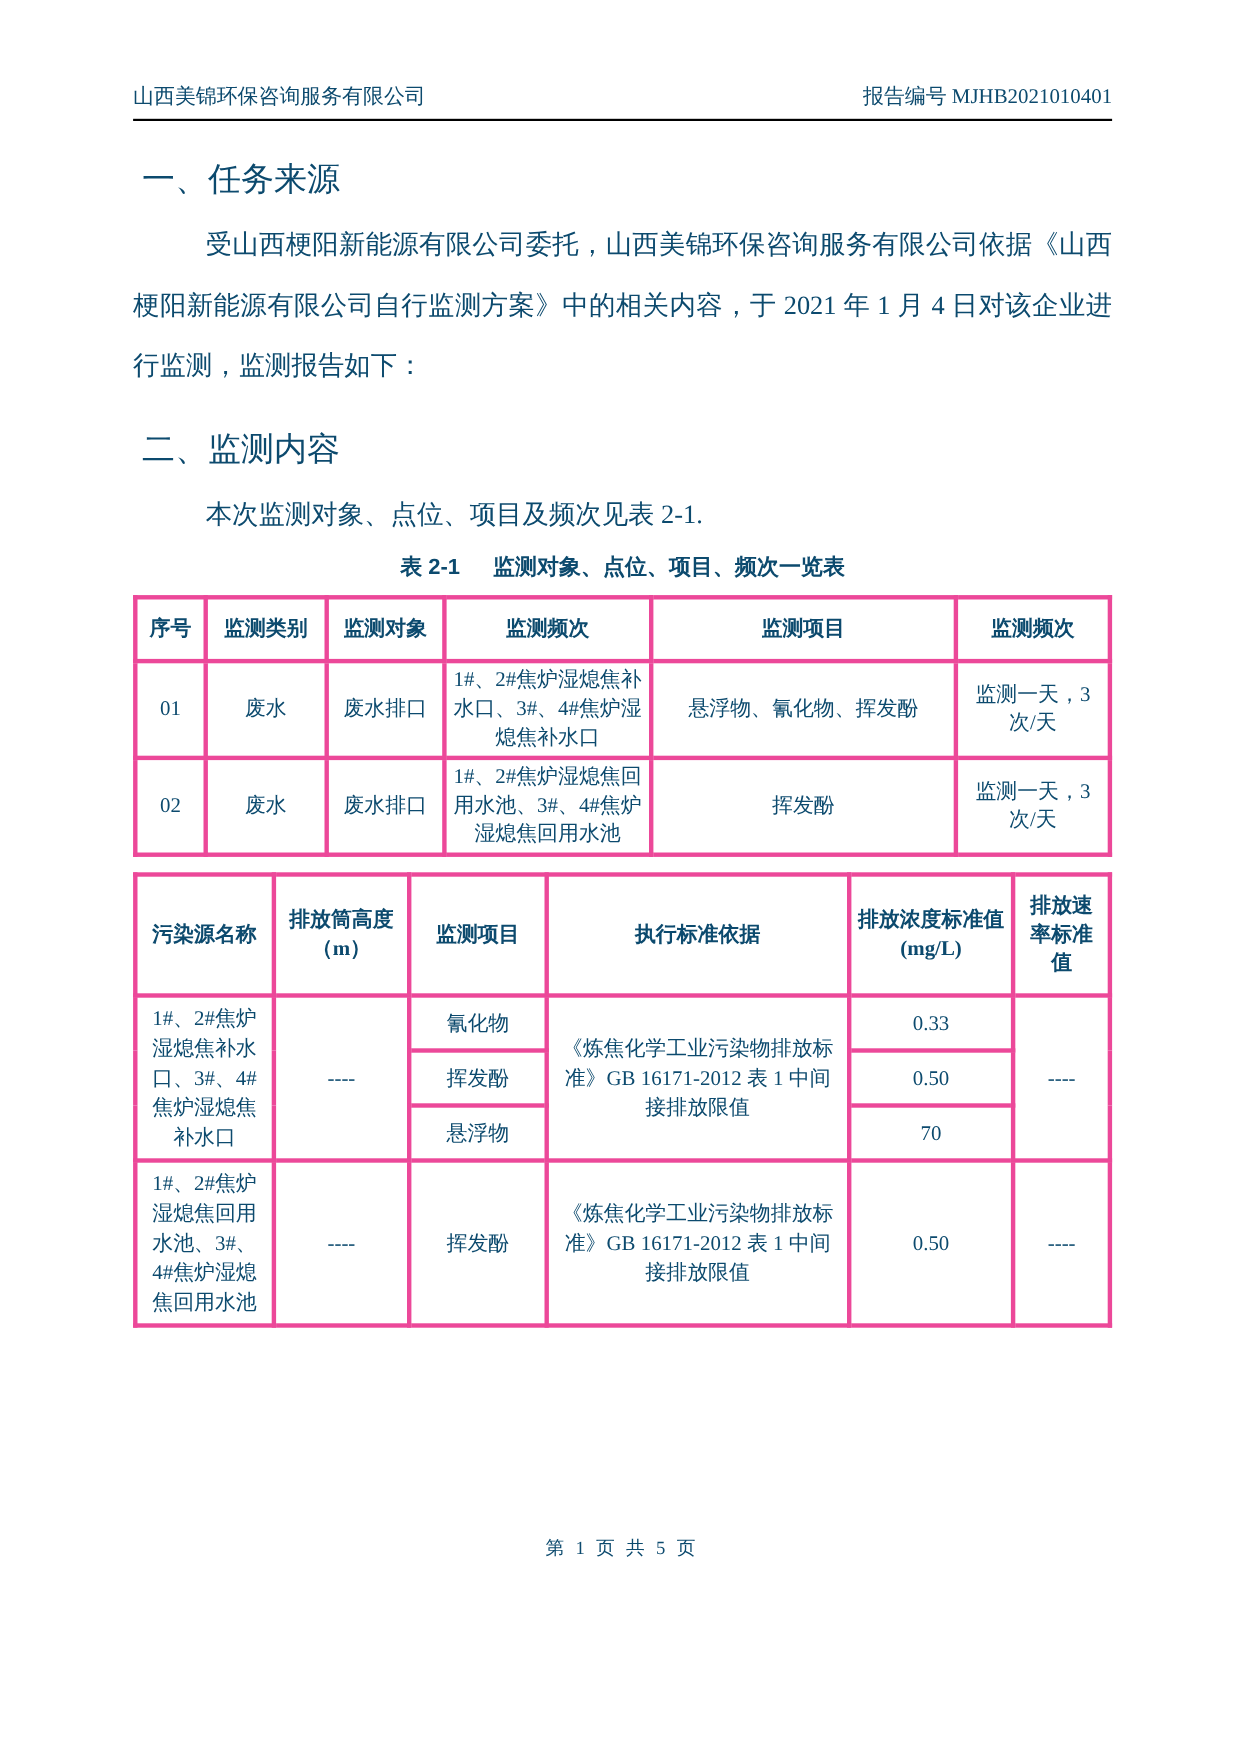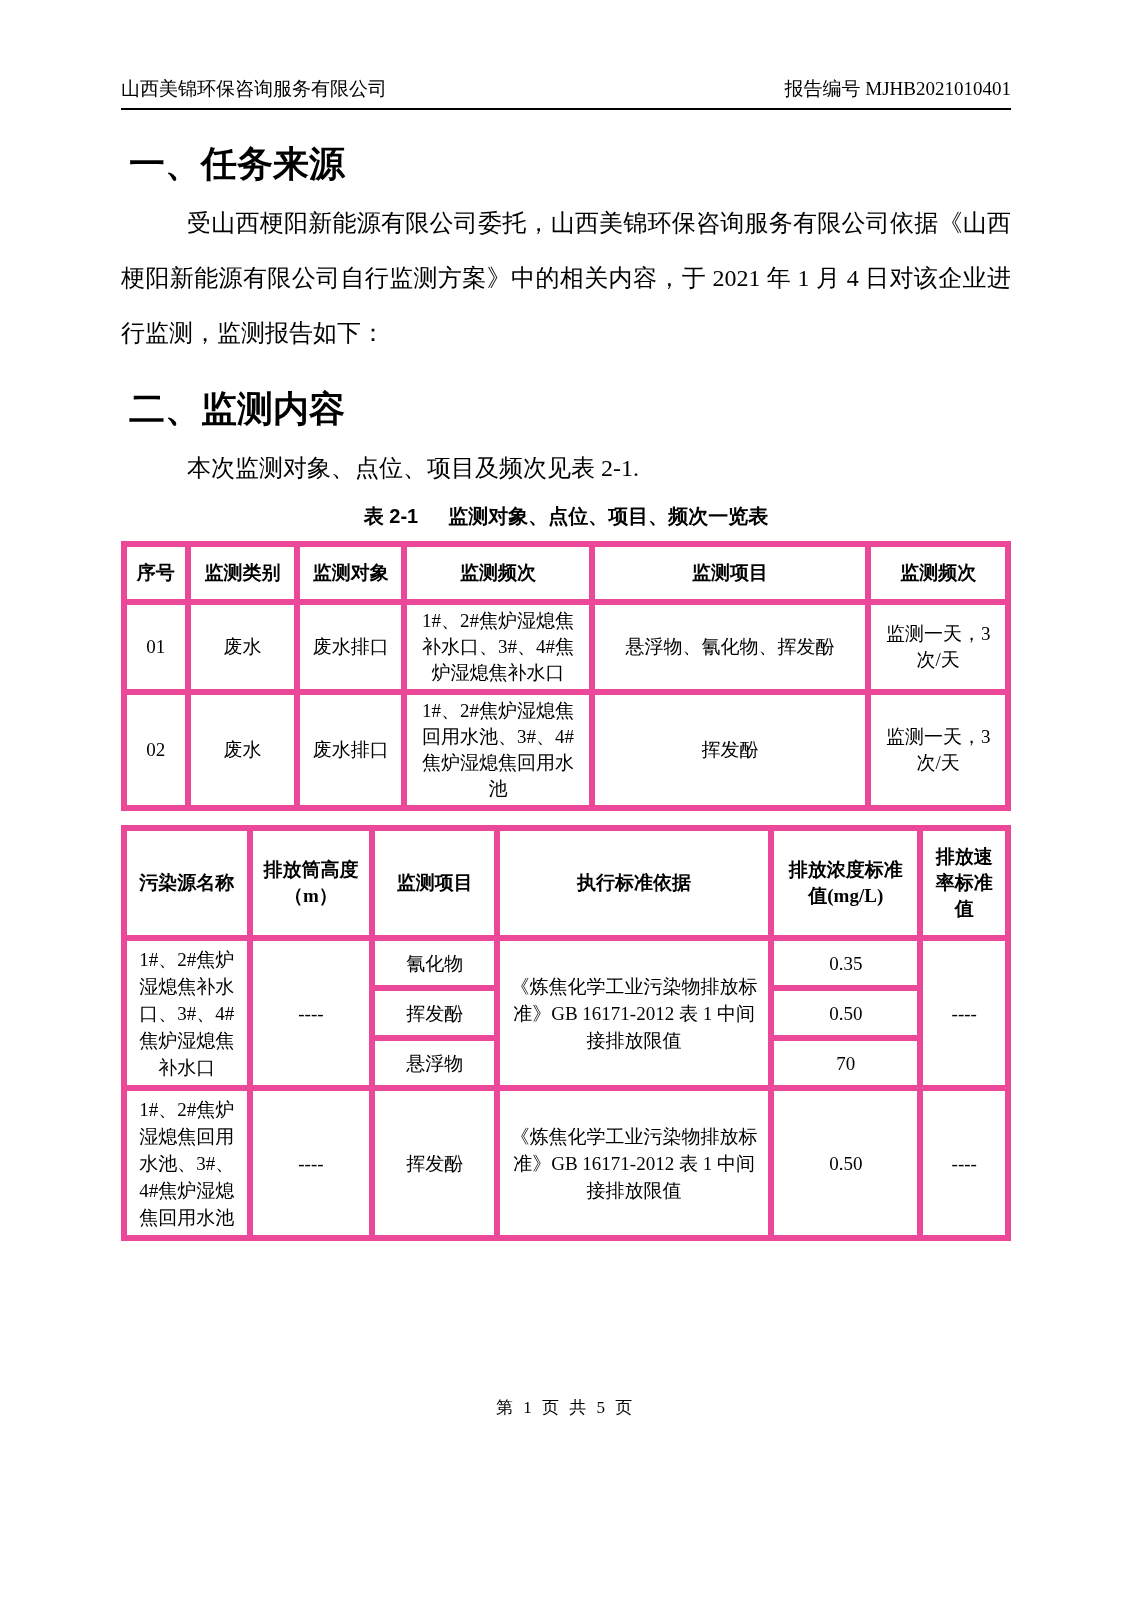--- a/index.html
+++ b/index.html
@@ -2,43 +2,43 @@
 <html><head>
 <meta charset="utf-8">
 <style>
   * { box-sizing: border-box; }
   html, body { margin: 0; padding: 0; background: #ffffff; }
   .page {
     position: relative;
     width: 1131px;
     height: 1600px;
     background: #ffffff;
-    color: #000000;
+    color: #0c4a6e;
     font-family: "Liberation Serif", serif;
     padding: 76px 120px 0 121px;
     overflow: hidden;
   }
   
   .doc-header {
     display: flex;
     justify-content: space-between;
     align-items: flex-end;
     font-size: 19px;
     line-height: 25px;
   }
   .header-rule {
     border: none;
     border-top: 2px solid #000;
     margin: 7px 0 0 0;
   }
   
   .section-title {
     font-family: "Liberation Sans", sans-serif;
-    font-weight: 700;
-    font-size: 36px;
+    font-weight: 400;
+    font-size: 30px;
     line-height: 40px;
     margin: 34px 0 0 8px;
   }
   .section-title.s2 { margin-top: 28px; }
   .section-title.s3 { margin-top: 26px; }
   .body-para {
     font-size: 24px;
     line-height: 55px;
     text-align: justify;
     text-indent: 66px;
@@ -63,21 +63,21 @@
   table.data-table {
     width: 100%;
     border-collapse: collapse;
     table-layout: fixed;
     font-size: 19px;
     border-top: 4px solid #000;
     border-bottom: 4px solid #000;
     margin-top: 12px;
   }
   table.data-table th, table.data-table td {
-    border: 6px solid #ec4899;
+    border: 4px solid #ec4899;
     text-align: center;
     vertical-align: middle;
     padding: 3px 6px;
     line-height: 26px;
     word-break: break-word;
   }
   table.data-table th { font-weight: 700; }
   table.t1 thead tr { height: 58px; }
   table.t1 tbody tr { height: 79px; }
   table.t2 { margin-top: 14px; }
@@ -174,21 +174,21 @@
         <th>排放浓度标准值(mg/L)</th>
         <th>排放速率标准值</th>
       </tr>
     </thead>
     <tbody>
       <tr class="sub-row">
         <td rowspan="3">1#、2#焦炉湿熄焦补水口、3#、4#焦炉湿熄焦补水口</td>
         <td rowspan="3">----</td>
         <td>氰化物</td>
         <td rowspan="3">《炼焦化学工业污染物排放标准》GB 16171-2012 表 1 中间接排放限值</td>
-        <td>0.35</td>
+        <td>0.33</td>
         <td rowspan="3">----</td>
       </tr>
       <tr class="sub-row">
         <td>挥发酚</td>
         <td>0.50</td>
       </tr>
       <tr class="sub-row">
         <td>悬浮物</td>
         <td>70</td>
       </tr>

